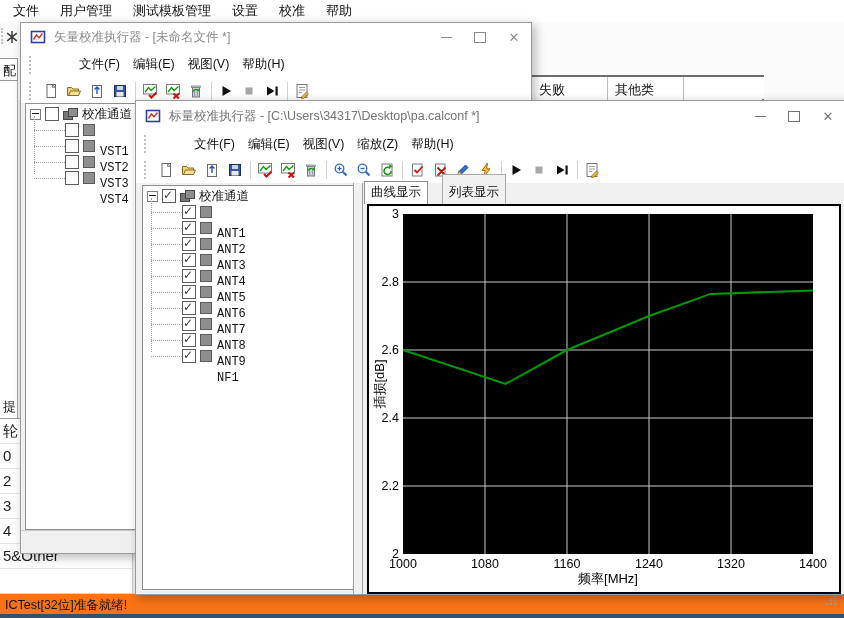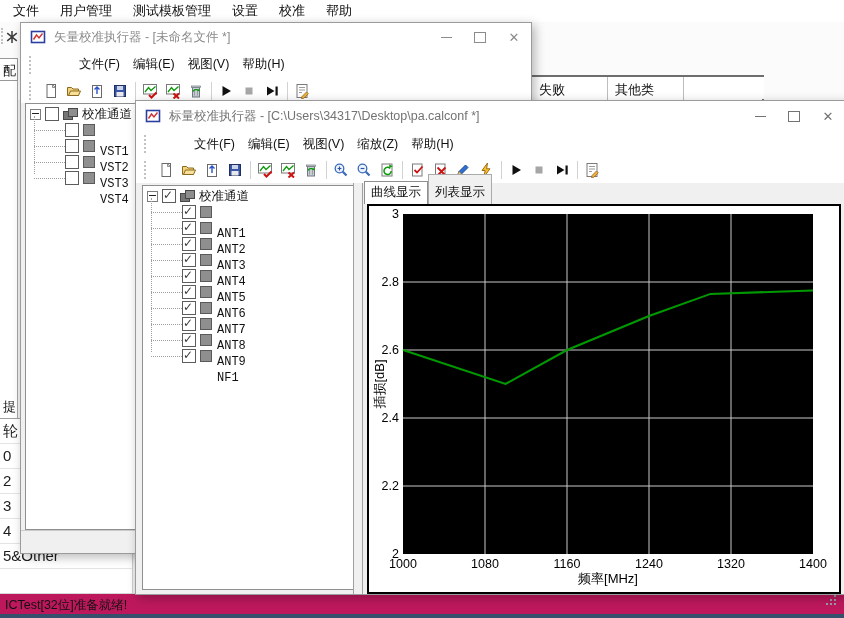--- a/index.html
+++ b/index.html
@@ -39,38 +39,38 @@
   .ricon{width:15px;height:12px;position:relative;margin-right:4px;flex:0 0 auto;}
   .ricon::before{content:"";position:absolute;left:0;top:3px;width:8px;height:7px;background:#767676;border:1px solid #484848;}
   .ricon::after{content:"";position:absolute;left:5px;top:0;width:8px;height:7px;background:#8e8e8e;border:1px solid #484848;}
   .tlab{font-family:"Liberation Mono","DejaVu Sans Mono",monospace;font-size:12px;margin-top:44px;}
   .tlab-cjk{font-family:"Liberation Sans","DejaVu Sans",sans-serif;font-size:12.5px;}
   
   #scalar-body{position:absolute;left:0;right:0;top:82px;bottom:0;}
   #splitter{position:absolute;left:217px;top:0;bottom:0;width:8px;border-left:1px solid #a0a0a0;border-right:1px solid #a0a0a0;background:#f0f0f0;}
   #right-panel{position:absolute;left:227px;right:0;top:0;bottom:0;}
   .tabstrip{position:absolute;left:1px;top:0;height:21px;display:flex;align-items:flex-end;z-index:2;}
-  .tab{padding:2px 6px 3px 6px;font-size:12.5px;border:1px solid #8f8f8f;border-bottom:none;background:#fff;margin-right:0;}
+  .tab{padding:2px 6px 3px 6px;font-size:12.5px;border:1px solid #8f8f8f;border-bottom:none;background:#fff;margin-right:14px;}
   .tab.inactive{background:#f0f0f0;border-color:#aaa;padding-top:9px;}
   #chart-box{position:absolute;left:4px;top:21px;width:470px;height:386px;background:#fff;border:2px solid #000;}
   
   #main-menubar{position:absolute;left:0;top:0;right:0;height:22px;background:#fff;border-bottom:1px solid #e6e6e6;display:flex;align-items:center;padding-left:13px;}
   #main-menubar .menu-item{margin-right:21px;font-size:13px;}
   #main-top{position:absolute;left:0;top:22px;right:0;height:78px;background:#fbfbfb;}
   #main-grip1{position:absolute;left:1px;top:28px;height:16px;border-left:2px dotted #c2c2c2;}
   #main-tool-icon{position:absolute;left:4px;top:29px;width:16px;height:16px;}
   #side-tab{position:absolute;left:0;top:58px;width:18px;height:23px;background:#fff;border:1px solid #989898;border-left:none;font-size:13px;padding:3px 0 0 3px;box-sizing:border-box;overflow:hidden;white-space:nowrap;}
   #left-panel{position:absolute;left:0;top:81px;width:18px;height:512px;background:#fff;border-right:1px solid #a6a6a6;box-sizing:border-box;}
   #results-header{position:absolute;left:532px;top:75px;width:232px;height:25px;background:#fff;border-top:2px solid #6e6e6e;display:flex;font-size:13px;}
   #results-header .rh-cell{border-right:1px solid #bdbdbd;padding:4px 0 0 7px;box-sizing:border-box;overflow:hidden;white-space:nowrap;}
   #results-header .rh-cell:last-child{border-right:2px solid #6e6e6e;}
   #panel-fragment{position:absolute;left:3px;top:398px;font-size:13px;}
   #left-table{position:absolute;left:0;top:418px;width:133px;border-top:1px solid #9f9f9f;background:#fff;font-size:15px;color:#1c1c1c;border-right:1px solid #cfcfcf;box-sizing:border-box;}
   #left-table .lt-row{height:25px;border-bottom:1px solid #e4e4e4;padding:3px 0 0 3px;box-sizing:border-box;overflow:hidden;white-space:nowrap;}
-  #status-bar{position:absolute;left:0;top:593px;right:0;height:21px;background:#be185d;border-top:1px solid #d6d6d6;font-size:12.5px;padding:3px 0 0 5px;box-sizing:border-box;}
+  #status-bar{position:absolute;left:0;top:593px;right:0;height:21px;background:#f97316;border-top:1px solid #d6d6d6;font-size:12.5px;padding:3px 0 0 5px;box-sizing:border-box;}
   #bottom-edge{position:absolute;left:0;bottom:0;right:0;height:4px;background:#35506c;}
   .grip{position:absolute;right:7px;bottom:8px;width:11px;height:11px;}
   .grip::after{content:"";position:absolute;left:0;top:8px;width:2px;height:2px;background:#9aa0a6;
     box-shadow:4px 0 #9aa0a6,8px 0 #9aa0a6,4px -4px #9aa0a6,8px -4px #9aa0a6,8px -8px #9aa0a6;}
   
   #vector-status{position:absolute;left:0;right:0;bottom:0;height:22px;background:#f0f0f0;border-top:1px solid #cbcbcb;}
   svg text{font-family:"Liberation Sans","DejaVu Sans",sans-serif;}
 </style>
 </head>
 <body>

